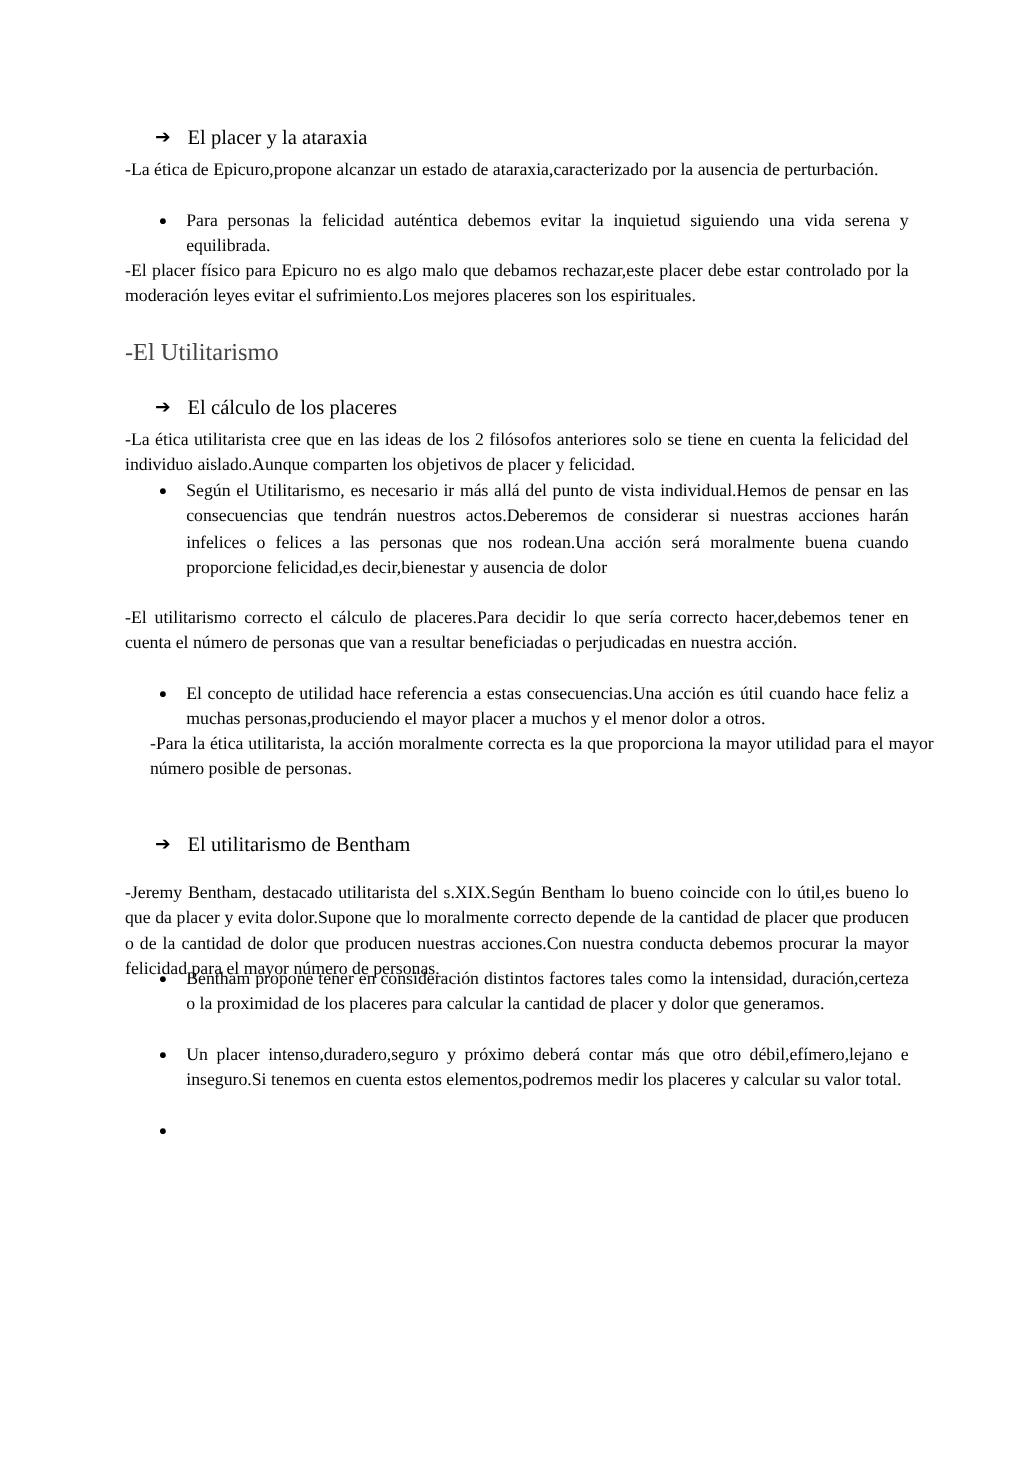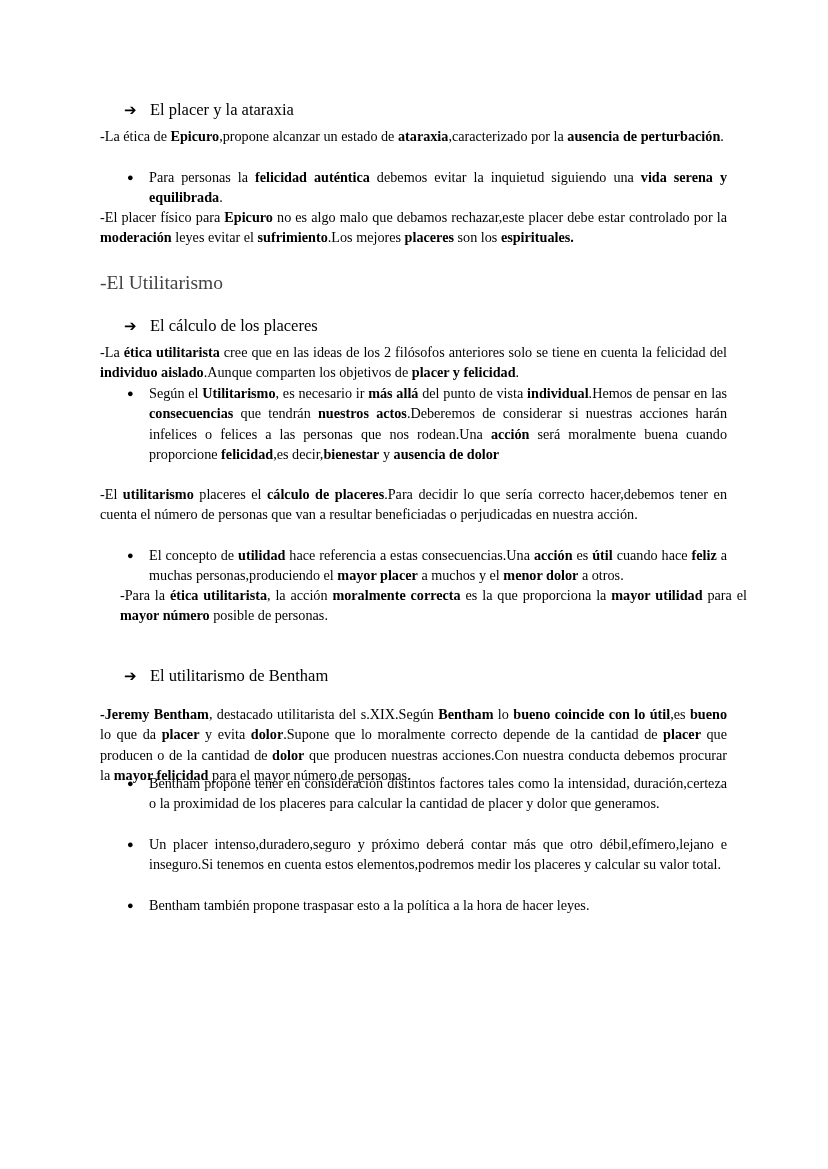--- a/index.html
+++ b/index.html
@@ -1,20 +1,20 @@
 <!DOCTYPE html>
 <html><head>
   <meta charset="utf-8">
   <style>
     html, body { margin: 0; padding: 0; background: #ffffff; }
     body { width: 828px; height: 1169px; position: relative; overflow: hidden;
            font-family: "Liberation Serif", serif; color: #000; }
     .page { position: absolute; left: 100px; top: 0; width: 627px; }
     .p { font-size: 14.2px; line-height: 20.3px; text-align: justify; margin: 0; }
-    .p b { font-weight: bold; }
+    .p b { font-weight: normal; }
     .sub { font-size: 16.5px; line-height: 22px; margin: 0; padding-left: 24px; display: flex; align-items: center; }
     .sub .arrow { display: inline-block; width: 26px; font-size: 15px; }
     .h2 { font-size: 19.5px; line-height: 26px; color: #434343; margin: 0; }
     ul.bl { margin: 0; padding: 0; list-style: none; }
     ul.bl li { position: relative; padding-left: 49px; }
     ul.bl li .dot { position: absolute; left: 27px; top: 0; font-size: 11px; line-height: 20.3px; }
     .abs { position: absolute; left: 0; width: 627px; }
   </style>
 </head>
 <body>
@@ -51,21 +51,21 @@
   <div id="sec2">
       <div class="abs" style="top: 342px;">
         <p class="p"><span>-La </span><b>ética utilitarista</b><span> cree que en las ideas de los 2 filósofos anteriores solo se tiene en cuenta la felicidad del </span><b>individuo aislado</b><span>.Aunque comparten los objetivos de </span><b>placer y felicidad</b><span>.</span></p>
       </div>
       <div class="abs" style="top: 383px;">
         <ul class="bl">
           <li class="p"><span class="dot">●</span><span>Según el </span><b>Utilitarismo</b><span>, es necesario ir </span><b>más allá</b><span> del punto de vista </span><b>individual</b><span>.Hemos de pensar en las </span><b>consecuencias</b><span> que tendrán </span><b>nuestros actos</b><span>.Deberemos de considerar si nuestras acciones harán infelices o felices a las personas que nos rodean.Una </span><b>acción</b><span> será moralmente buena cuando proporcione </span><b>felicidad</b><span>,es decir,</span><b>bienestar</b><span> y </span><b>ausencia de dolor</b></li>
         </ul>
       </div>
       <div class="abs" style="top: 484px;">
-        <p class="p"><span>-El </span><b>utilitarismo</b><span> placeres el </span><b>cálculo de placeres</b><span>.Para decidir lo que sería correcto hacer,debemos tener en cuenta el número de personas que van a resultar beneficiadas o perjudicadas en nuestra acción.</span></p>
+        <p class="p"><span>-El </span><b>utilitarismo</b><span> correcto el </span><b>cálculo de placeres</b><span>.Para decidir lo que sería correcto hacer,debemos tener en cuenta el número de personas que van a resultar beneficiadas o perjudicadas en nuestra acción.</span></p>
       </div>
       <div class="abs" style="top: 545px;">
         <ul class="bl">
           <li class="p"><span class="dot">●</span><span>El concepto de </span><b>utilidad</b><span> hace referencia a estas consecuencias.Una </span><b>acción</b><span> es </span><b>útil</b><span> cuando hace </span><b>feliz</b><span> a muchas personas,produciendo el </span><b>mayor placer</b><span> a muchos y el </span><b>menor dolor</b><span> a otros.</span></li>
         </ul>
       </div>
       <div class="abs" style="top: 585px; margin-left: 20px;">
         <p class="p"><span>-Para la </span><b>ética utilitarista</b><span>, la acción </span><b>moralmente correcta</b><span> es la que proporciona la </span><b>mayor utilidad</b><span> para el </span><b>mayor número</b><span> posible de personas.</span></p>
       </div>
     </div>
@@ -85,17 +85,17 @@
           <li class="p"><span class="dot">●</span><span>Bentham propone tener en consideración distintos factores tales como la intensidad, duración,certeza o la proximidad de los placeres para calcular la cantidad de placer y dolor que generamos.</span></li>
         </ul>
       </div>
       <div class="abs" style="top: 834px;">
         <ul class="bl">
           <li class="p"><span class="dot">●</span><span>Un placer intenso,duradero,seguro y próximo deberá contar más que otro débil,efímero,lejano e inseguro.Si tenemos en cuenta estos elementos,podremos medir los placeres y calcular su valor total.</span></li>
         </ul>
       </div>
       <div class="abs" style="top: 895px;">
         <ul class="bl">
-          <li class="p"><span class="dot">●</span><span>Bentham también propone traspasar esto a la política a la hora de hacer leyes.</span></li>
+          <li class="p"><span class="dot">●</span></li>
         </ul>
       </div>
     </div>
 </div>
 
 </body></html>

